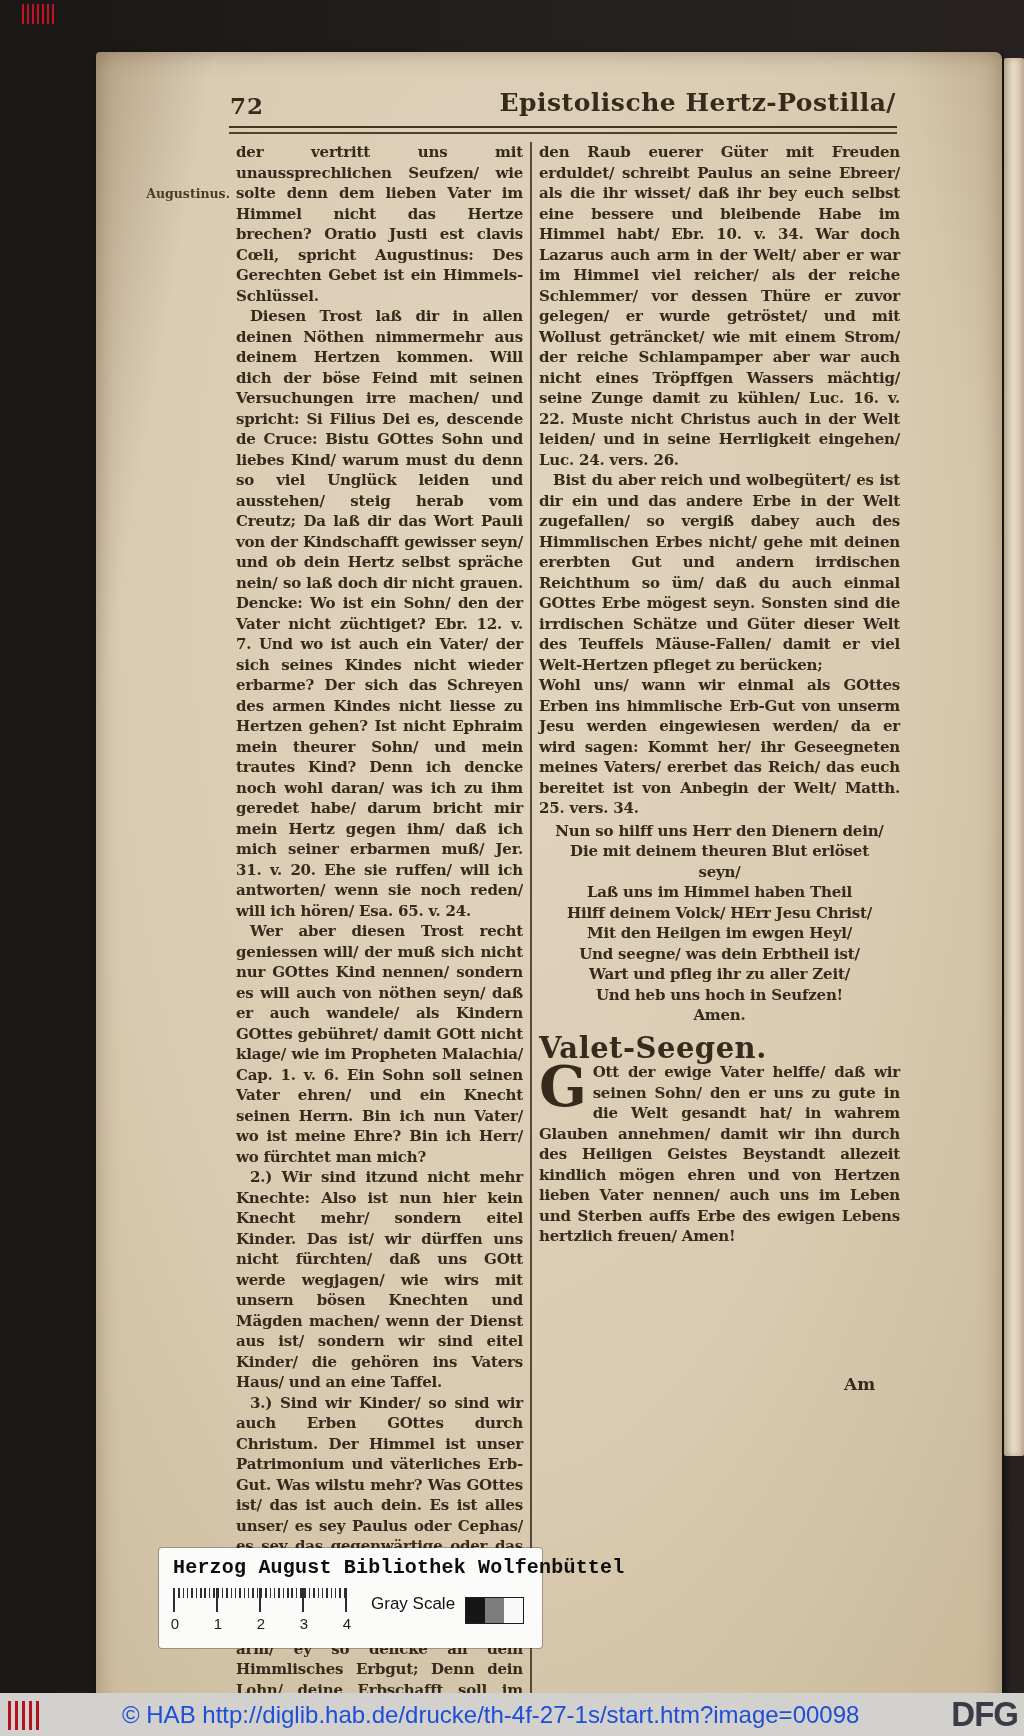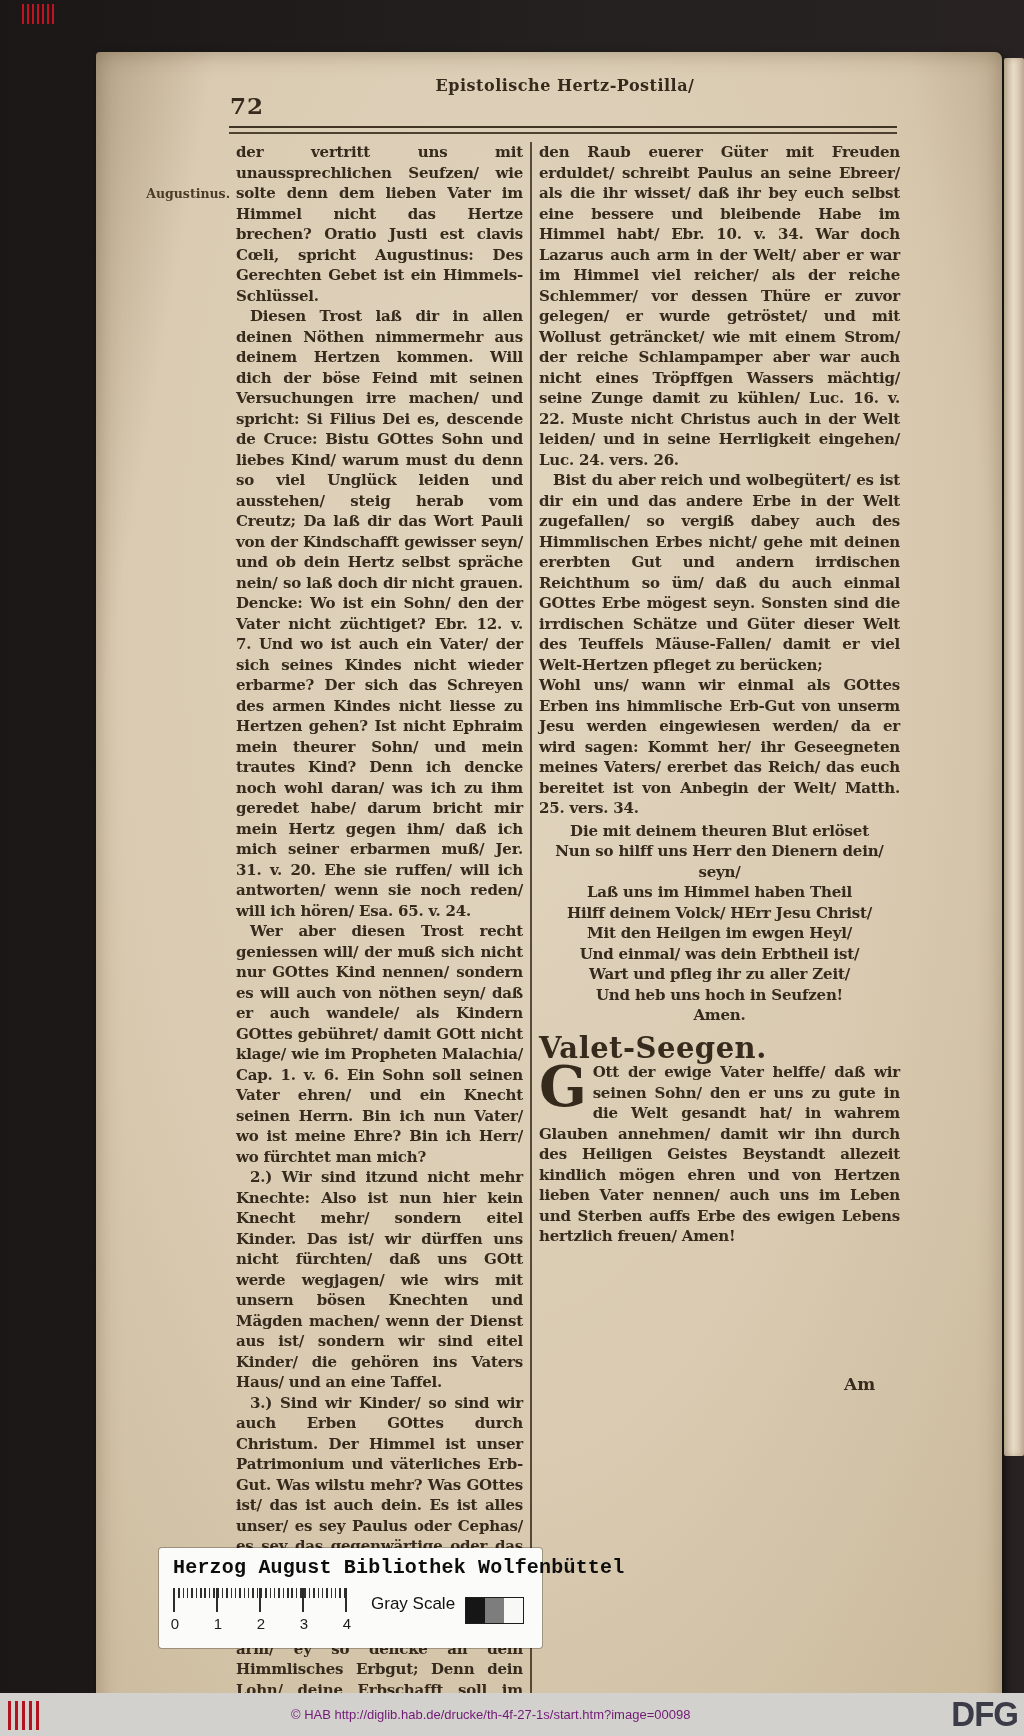--- a/index.html
+++ b/index.html
@@ -32,22 +32,22 @@
     position:absolute;left:1004px;top:58px;width:20px;height:1398px;
     background:linear-gradient(90deg,#b7a78e,#e7dac4 45%,#e0cfb9 80%,#d8c3ae);
     border-radius:2px;box-shadow:inset -3px 0 6px rgba(90,60,40,.25);
   }
   
   .pagenum{
     position:absolute;left:134px;top:40px;
     font-size:23px;font-weight:bold;letter-spacing:1px;
   }
   .running-head{
-    position:absolute;left:138px;top:24px;width:662px;text-align:center;
-    font-size:16px;font-weight:bold;letter-spacing:.5px;white-space:nowrap;
+    position:absolute;left:138px;top:36px;width:662px;text-align:right;
+    font-size:25px;font-weight:bold;letter-spacing:.5px;white-space:nowrap;
   }
   .head-rule{
     position:absolute;left:133px;top:74px;width:668px;height:4px;
     border-top:2.5px solid rgba(52,40,24,.92);
     border-bottom:2px solid rgba(52,40,24,.85);
   }
   .margin-note{
     position:absolute;left:50px;top:134px;width:84px;text-align:right;
     font-size:12.5px;font-weight:bold;color:#4a3b27;
   }
@@ -111,21 +111,21 @@
   .sq-black{background:#161616;}
   .sq-gray{background:#7d7d7d;}
   .sq-white{background:#f8f8f7;}
   
   .footer{
     position:absolute;left:0;top:1693px;width:1024px;height:43px;
     background:#d3d1cd;display:flex;align-items:center;
   }
   .footer-url{
     flex:1;text-align:center;padding-left:30px;
-    font-family:"Liberation Sans",sans-serif;font-size:13px;color:#701a75;
+    font-family:"Liberation Sans",sans-serif;font-size:24px;color:#1d4ed8;
   }
   .dfg-logo{
     font-family:"Liberation Sans",sans-serif;font-weight:bold;font-size:33px;
     color:#3c3c48;margin:0 6px 2px 0;letter-spacing:-1px;transform:scaleY(1.05);
   }
 </style>
 </head>
 <body>
 
 <div class="stage">
@@ -146,27 +146,27 @@
         <p>2.) Wir sind itzund nicht mehr Knechte: Also ist nun hier kein Knecht mehr/ sondern eitel Kinder. Das ist/ wir dürffen uns nicht fürchten/ daß uns GOtt werde wegjagen/ wie wirs mit unsern bösen Knechten und Mägden machen/ wenn der Dienst aus ist/ sondern wir sind eitel Kinder/ die gehören ins Vaters Haus/ und an eine Taffel.</p>
         <p>3.) Sind wir Kinder/ so sind wir auch Erben GOttes durch Christum. Der Himmel ist unser Patrimonium und väterliches Erb-Gut. Was wilstu mehr? Was GOttes ist/ das ist auch dein. Es ist alles unser/ es sey Paulus oder Cephas/ es sey das gegenwärtige oder das Zukünfftige/ alles ist unser/ wir aber sind Christi/ Christus aber ist GOttes/ 1. Cor. 3. v. 22. 23.</p>
         <p>Bistu nun gleich in der Welt arm/ ey so dencke an dein Himmlisches Erbgut; Denn dein Lohn/ deine Erbschafft soll im Himmel groß seyn/ Matth. 5. v. 12. Ihr habt</p>
       </div>
       <div class="col-divider"></div>
       <div class="col col-right">
         <p class="cont">den Raub euerer Güter mit Freuden erduldet/ schreibt Paulus an seine Ebreer/ als die ihr wisset/ daß ihr bey euch selbst eine bessere und bleibende Habe im Himmel habt/ Ebr. 10. v. 34. War doch Lazarus auch arm in der Welt/ aber er war im Himmel viel reicher/ als der reiche Schlemmer/ vor dessen Thüre er zuvor gelegen/ er wurde getröstet/ und mit Wollust geträncket/ wie mit einem Strom/ der reiche Schlampamper aber war auch nicht eines Tröpffgen Wassers mächtig/ seine Zunge damit zu kühlen/ Luc. 16. v. 22. Muste nicht Christus auch in der Welt leiden/ und in seine Herrligkeit eingehen/ Luc. 24. vers. 26.</p>
         <p>Bist du aber reich und wolbegütert/ es ist dir ein und das andere Erbe in der Welt zugefallen/ so vergiß dabey auch des Himmlischen Erbes nicht/ gehe mit deinen ererbten Gut und andern irrdischen Reichthum so üm/ daß du auch einmal GOttes Erbe mögest seyn. Sonsten sind die irrdischen Schätze und Güter dieser Welt des Teuffels Mäuse-Fallen/ damit er viel Welt-Hertzen pfleget zu berücken;</p>
         <p class="cont">Wohl uns/ wann wir einmal als GOttes Erben ins himmlische Erb-Gut von unserm Jesu werden eingewiesen werden/ da er wird sagen: Kommt her/ ihr Geseegneten meines Vaters/ ererbet das Reich/ das euch bereitet ist von Anbegin der Welt/ Matth. 25. vers. 34.</p>
         <div class="verse v2">
+          <div>Nun so hilff uns Herr den Dienern dein/</div>
           <div>Die mit deinem theuren Blut erlöset</div>
-          <div>Nun so hilff uns Herr den Dienern dein/</div>
           <div>seyn/</div>
           <div>Laß uns im Himmel haben Theil</div>
           <div>Hilff deinem Volck/ HErr Jesu Christ/</div>
           <div>Mit den Heilgen im ewgen Heyl/</div>
-          <div>Und einmal/ was dein Erbtheil ist/</div>
+          <div>Und seegne/ was dein Erbtheil ist/</div>
           <div>Wart und pfleg ihr zu aller Zeit/</div>
           <div>Und heb uns hoch in Seufzen!</div>
           <div>Amen.</div>
         </div>
         <div class="valet-head">Valet-Seegen.</div>
         <p class="valet-para"><span class="dropcap">G</span><span>Ott der ewige Vater helffe/ daß wir seinen Sohn/ den er uns zu gute in die Welt gesandt hat/ in wahrem Glauben annehmen/ damit wir ihn durch des Heiligen Geistes Beystandt allezeit kindlich mögen ehren und von Hertzen lieben Vater nennen/ auch uns im Leben und Sterben auffs Erbe des ewigen Lebens hertzlich freuen/ Amen!</span></p>
       </div>
     </div>
 
     <div class="catchword">Am</div>

